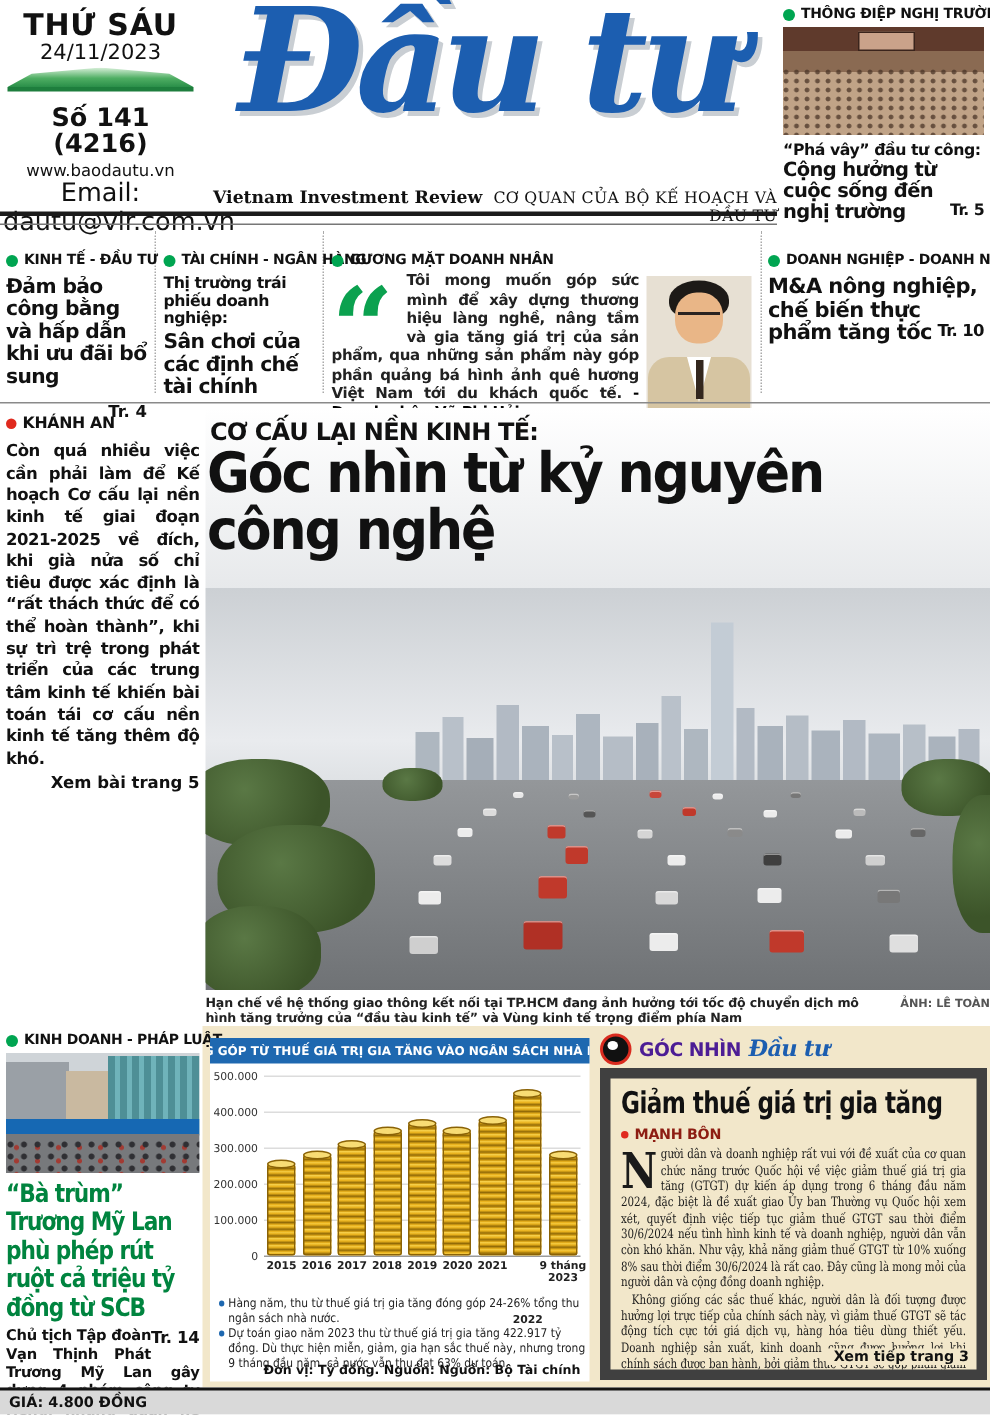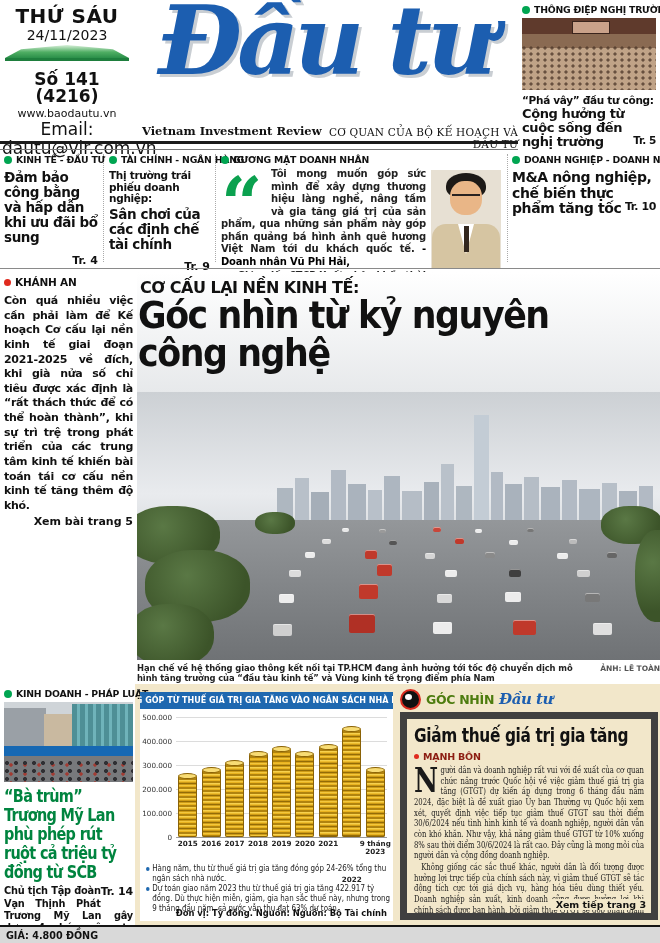--- a/index.html
+++ b/index.html
@@ -39,21 +39,21 @@
   .tt-flag{position:absolute;left:62px;top:5px;width:12px;height:7px;background:#b3342c;}
   .tt-seats{position:absolute;left:0;right:0;top:28px;bottom:0;
             background-image:radial-gradient(circle at 2px 2px,#4a3527 1.3px,transparent 1.9px);
             background-size:7px 6px;opacity:.75;}
   .tt-kicker{font-size:10.5px;font-weight:bold;margin-top:4px;letter-spacing:-.3px;}
   .tt-title{font-size:13px;font-weight:bold;line-height:1.08;letter-spacing:-.4px;margin-top:1px;}
   .tt-title .pageref{float:right;font-size:10.5px;}
   
   .trow{position:absolute;left:0;top:150px;width:660px;height:118px;}
   .vsep{position:absolute;top:4px;bottom:6px;border-left:1px dotted #aaa;}
-  .tcol{position:absolute;top:4px;}
+  .tcol{position:absolute;top:18px;}
   .t-title{font-size:13.5px;font-weight:bold;line-height:1.12;letter-spacing:-.4px;margin-top:5px;}
   .t-kicker{font-size:10.5px;font-weight:bold;line-height:1.1;letter-spacing:-.3px;margin-top:5px;}
   .t-pref-line{text-align:right;margin-top:3px;}
   
   .portrait{float:right;width:70px;height:98px;margin:2px 0 2px 5px;position:relative;
             background:#e7e0d3;overflow:hidden;}
   .hair{position:absolute;top:3px;left:15px;width:40px;height:26px;background:#1d1a17;border-radius:50% 50% 42% 42%;}
   .face{position:absolute;top:11px;left:19px;width:32px;height:34px;background:#e9b687;border-radius:45%;}
   .glasses{position:absolute;top:24px;left:21px;width:28px;height:4px;border-top:2.5px solid #2a2321;}
   .suit{position:absolute;bottom:0;left:1px;width:68px;height:44px;background:#d6c5a2;border-radius:14px 14px 0 0;}
@@ -125,21 +125,21 @@
   .chart-notes{margin:5px 0 0 6px;}
   .note{display:flex;gap:3px;font-size:8px;line-height:1.24;color:#222;width:112%;
         transform:scaleX(.89);transform-origin:0 0;}
   .bdot{flex:0 0 4px;width:4px;height:4px;border-radius:50%;background:#1e68b0;margin-top:3px;}
   .chart-source{position:absolute;right:6px;bottom:3px;font-size:8.4px;font-weight:bold;color:#111;}
   
   .op{position:absolute;left:400px;top:688px;width:258px;height:235px;}
   .op-head{display:flex;align-items:center;gap:5px;height:22px;}
   .op-logo{width:17px;height:17px;border-radius:50%;background:#111;border:2.5px solid #d92b1f;position:relative;}
   .op-logo::after{content:"";position:absolute;left:3px;top:3px;width:7px;height:6px;border-radius:50%;background:#fff;}
-  .op-sec{font-size:12.5px;font-weight:bold;color:#4d7c0f;letter-spacing:-.3px;}
+  .op-sec{font-size:12.5px;font-weight:bold;color:#4c1d95;letter-spacing:-.3px;}
   .op-brand{font-family:"DejaVu Serif",serif;font-style:italic;font-weight:bold;font-size:15px;
             color:#1c5eb0;letter-spacing:-.5px;}
   .op-box{position:relative;margin-top:2px;border:7px solid #404040;height:208px;
           padding:4px 7px;box-sizing:border-box;overflow:hidden;}
   .op-headline{font-size:20px;font-weight:bold;letter-spacing:-.5px;white-space:nowrap;
                width:130%;transform:scaleX(.77);transform-origin:0 0;}
   .op-author{display:flex;align-items:center;gap:4px;margin:4px 0 3px;font-size:9.5px;
              font-weight:bold;color:#8d1d12;letter-spacing:-.2px;}
   .op-body{font-family:"DejaVu Serif",serif;font-size:8.6px;line-height:1.24;text-align:justify;
            color:#1a1a1a;width:125%;transform:scaleX(.8);transform-origin:0 0;}

